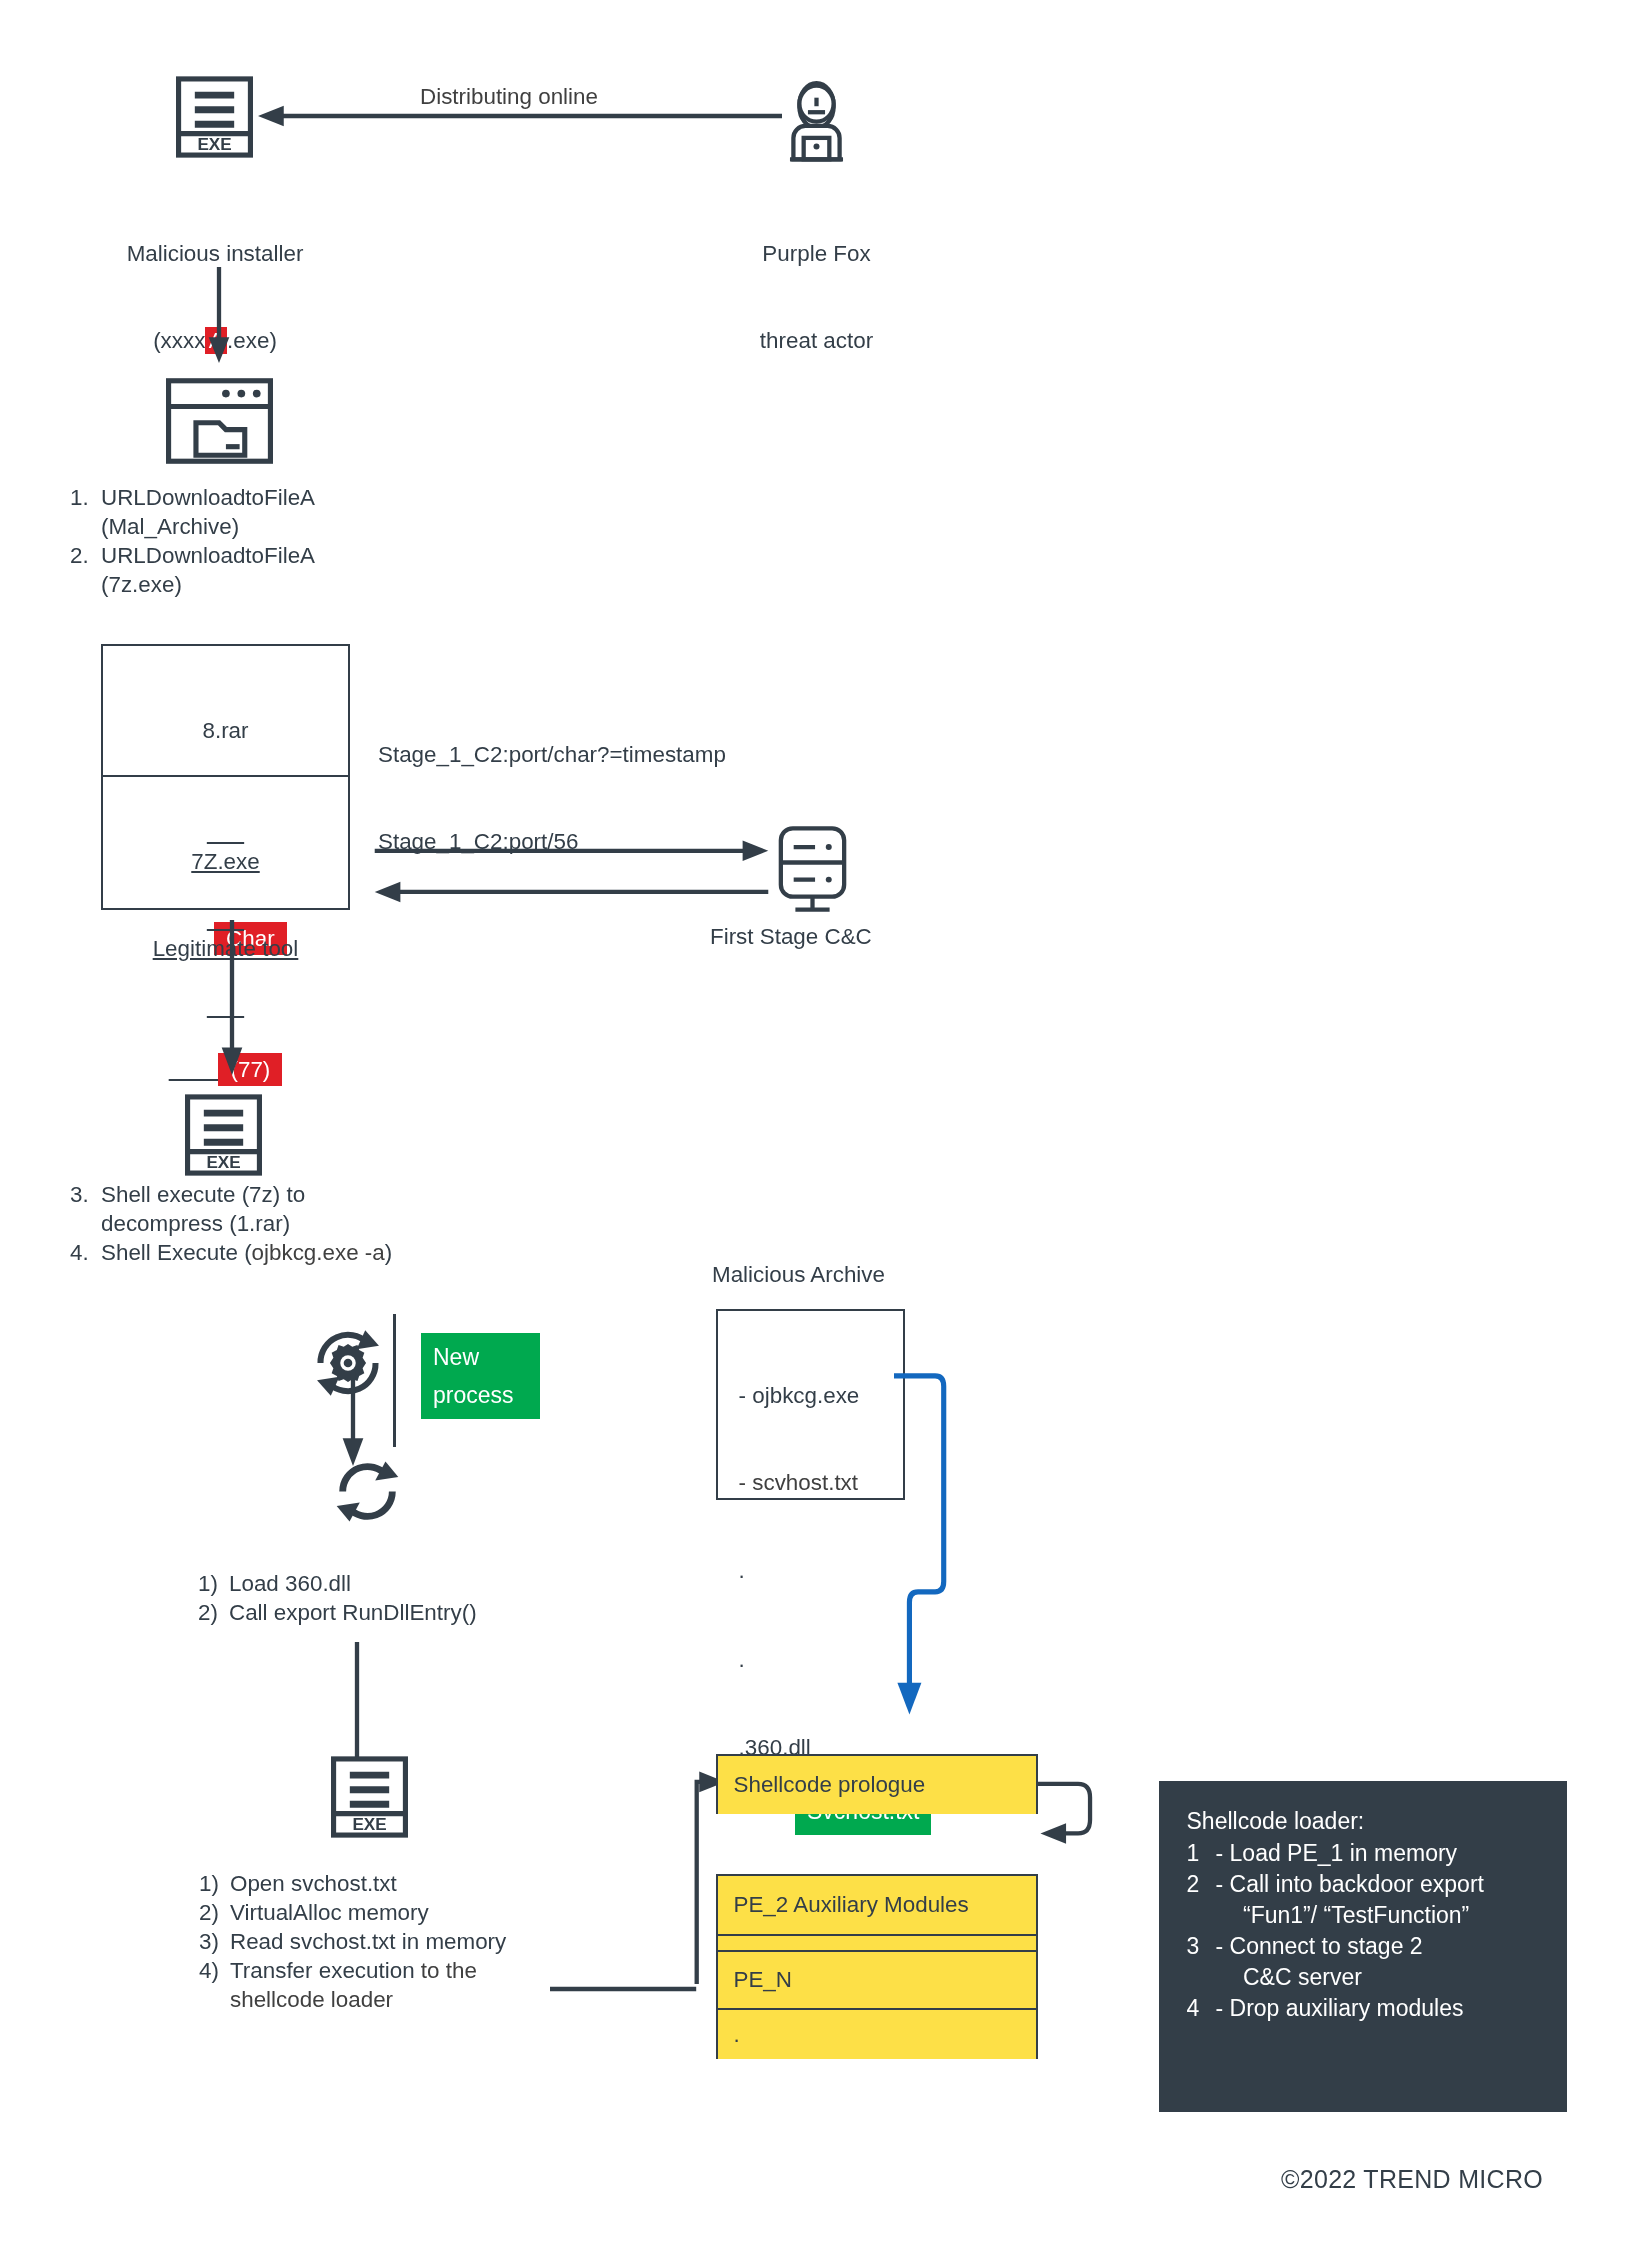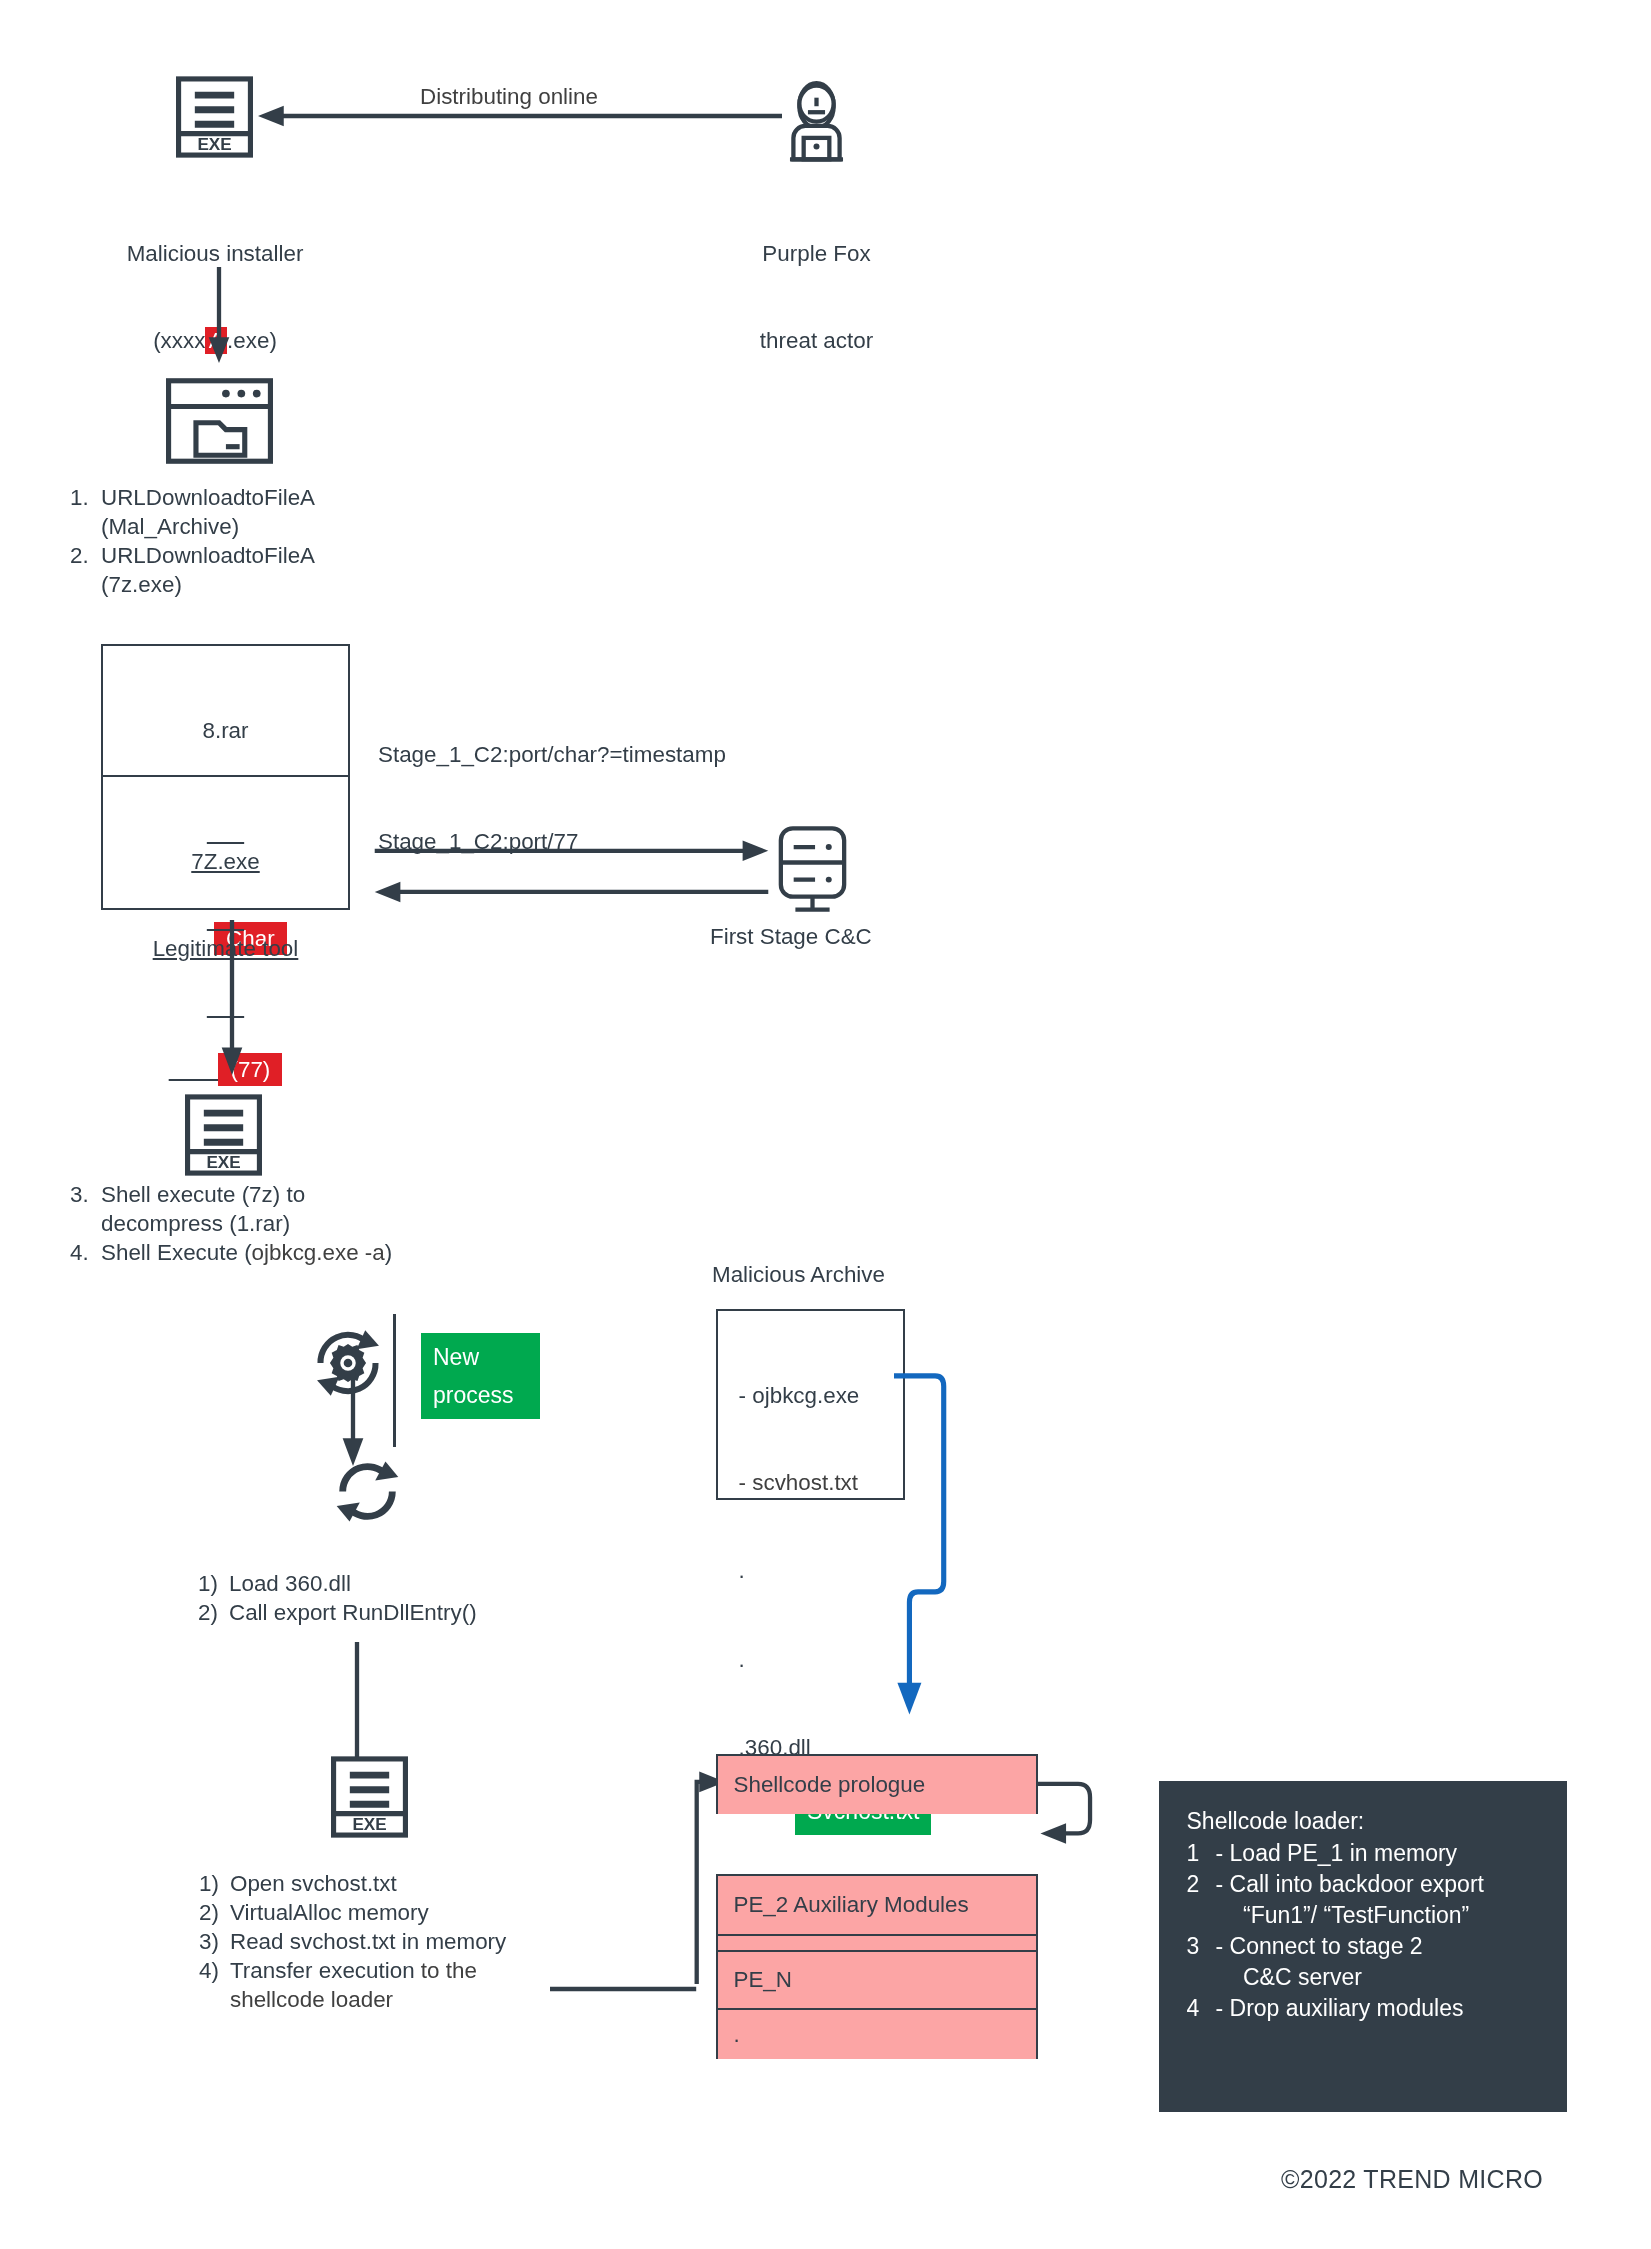--- a/index.html
+++ b/index.html
@@ -73,21 +73,21 @@
   svg{display:block;overflow:visible;}
   .tablecell{
     border:2.6px solid #333e48;
     border-bottom:none;
     box-sizing:border-box;
     display:flex;
     align-items:center;
     padding-left:15.5px;
     font-size:22.4px;
     color:#333e48;
-    background:#fca5a5;
+    background:#fde047;
   }
   .tablecell.last{border-bottom:2.6px solid #333e48;}
   .dots{font-size:22.4px;line-height:26px;}
 </style>
 </head>
 <body>
 
 <div id="canvas">
 
   <div class="abs" style="left:176px;top:76px;width:77px;height:82px;">
@@ -182,21 +182,21 @@
       <div>7Z.exe</div>
       <div>Legitimate tool</div>
       <div style="margin-top:3.4px;">
         <span class="redbox">(77)</span>
       </div>
     </div>
   </div>
 
   <div class="abs txt" style="left:378px;top:682px;">
     <div>Stage_1_C2:port/char?=timestamp</div>
-    <div>Stage_1_C2:port/77</div>
+    <div>Stage_1_C2:port/56</div>
   </div>
 
   <div class="abs" style="left:374px;top:838px;width:395px;height:77px;">
     <svg width="395" height="77" viewBox="0 0 460 90">
       <line x1="0" y1="15" x2="432" y2="15" stroke="#333e48" stroke-width="5"></line>
       <polygon points="460,15 430,3 430,27" fill="#333e48"></polygon>
       <line x1="28" y1="63" x2="460" y2="63" stroke="#333e48" stroke-width="5"></line>
       <polygon points="0,63 30,51 30,75" fill="#333e48"></polygon>
     </svg>
   </div>

